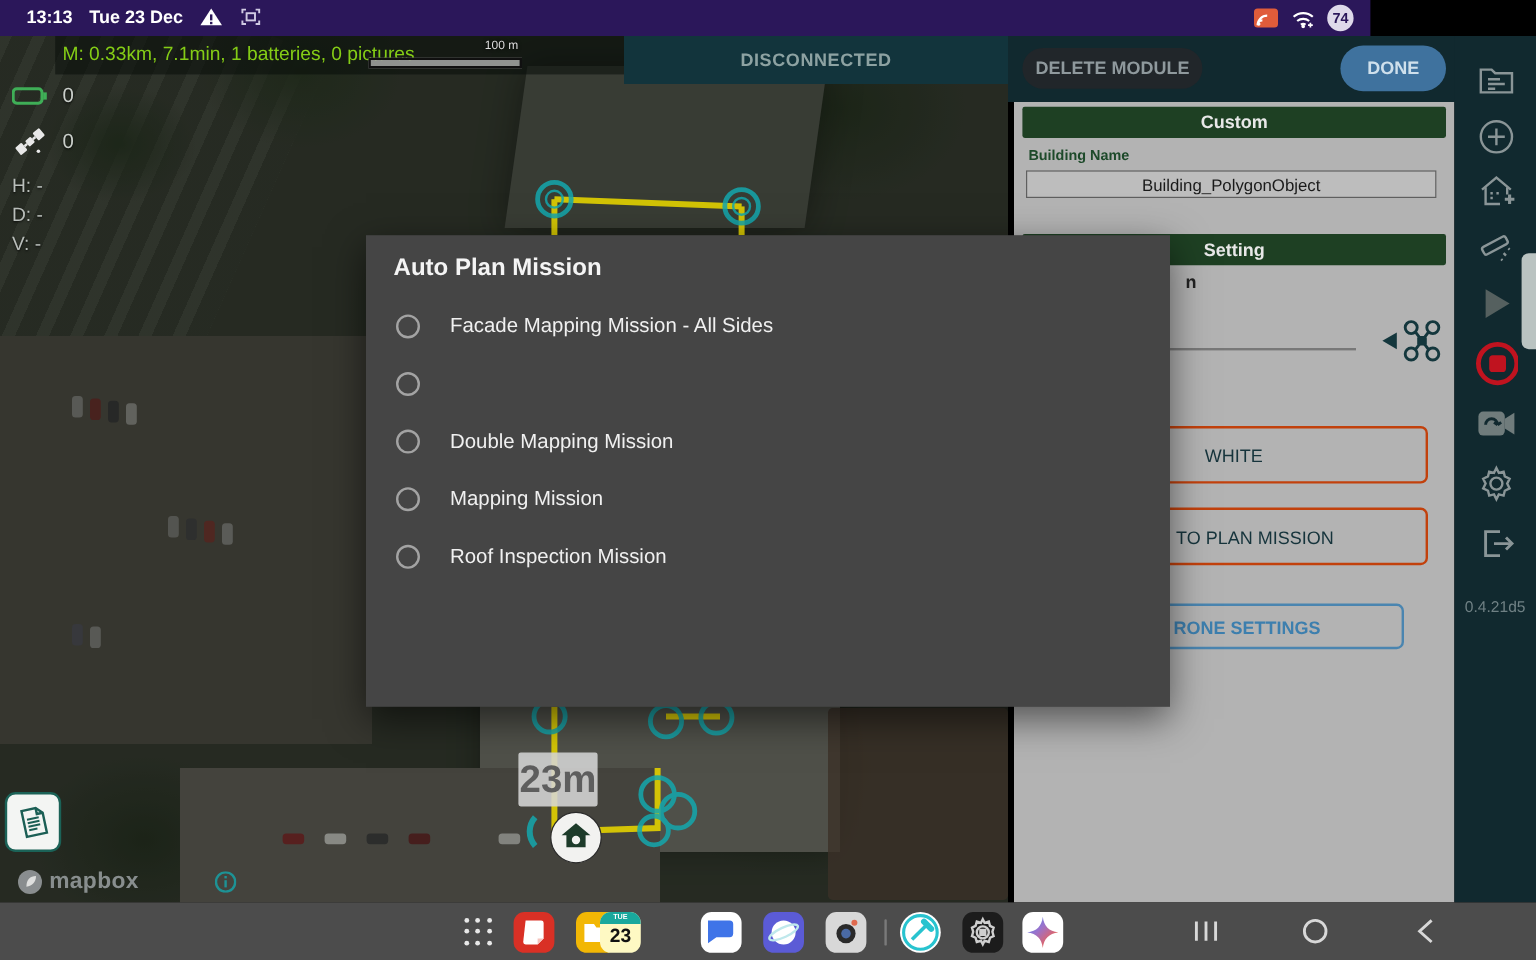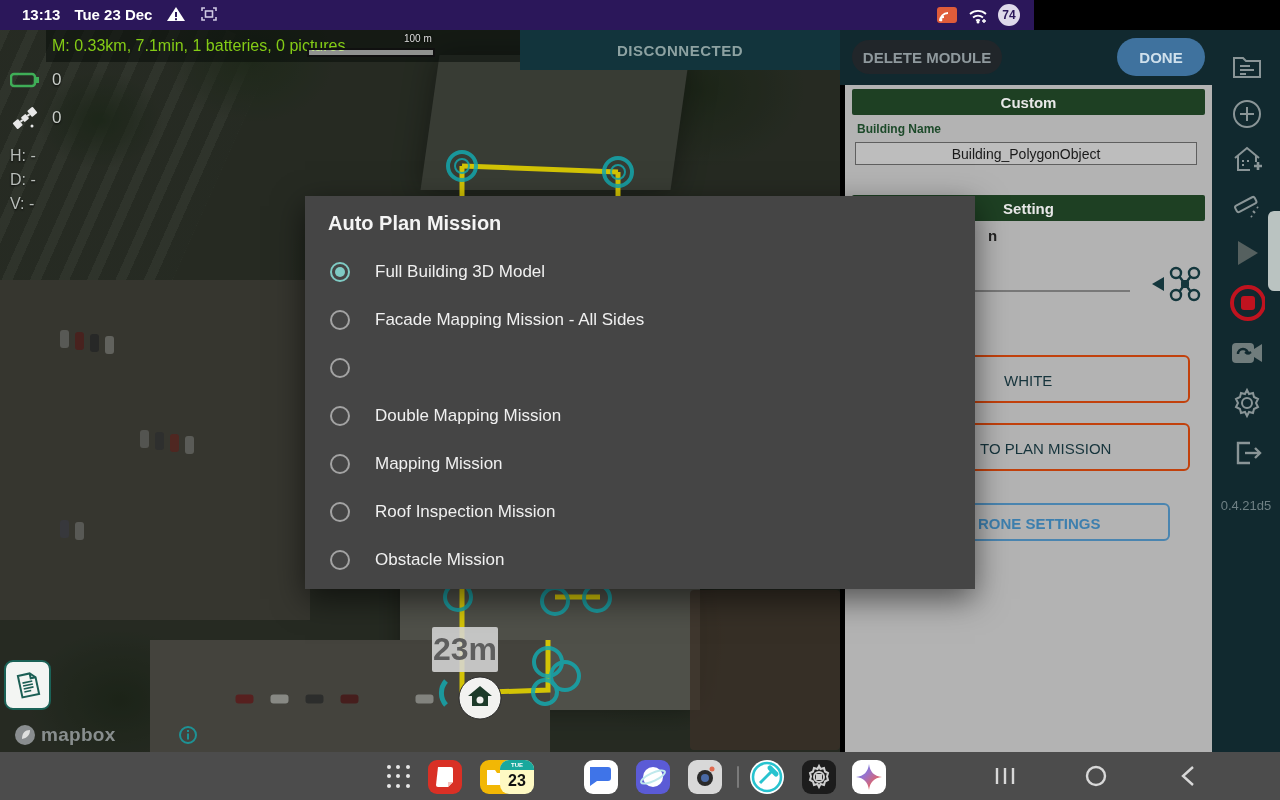--- a/index.html
+++ b/index.html
@@ -1,21 +1,21 @@
 <!DOCTYPE html>
 <html><head>
 <meta charset="utf-8">
 <style>
   * { margin:0; padding:0; box-sizing:border-box; }
   html,body { width:1280px; height:800px; overflow:hidden; background:#000;
     font-family:"Liberation Sans", sans-serif; }
   #screen { position:absolute; width:1280px; height:800px; overflow:hidden; }
 
   
-  .status-bar { position:absolute; left:0; top:0; width:1034px; height:30px;
+  .status-bar { position:absolute; left:0; top:0; width:1142px; height:30px;
     background:#2b175a; color:#fff; z-index:90; }
   .status-left { position:absolute; left:22px; top:5px; display:flex; gap:14px;
     align-items:center; font-size:15px; font-weight:bold; }
   .status-right { position:absolute; right:14px; top:4px; display:flex; gap:9px; align-items:center; }
   .batt-pill { background:#ded9ea; color:#2b175a; font-size:12px; font-weight:bold;
     border-radius:50%; width:22px; height:22px; display:flex; align-items:center; justify-content:center; }
 
   
   .map { position:absolute; left:0; top:0; width:840px; height:752px; background:#3a4034; overflow:hidden; }
   .map-trees { position:absolute; inset:0;
@@ -362,26 +362,20 @@
           </g>
         </svg>
     </div>
     <div class="version">0.4.21d5</div>
     <div class="scroll-thumb"></div>
   </div>
 
   <div class="dialog">
     <div class="dialog-title">Auto Plan Mission</div>
     <div class="dialog-options" id="dialog-options">
-    <div class="dialog-option">
-      <span class="radio sel">
-            <span class="dot"></span>
-          </span>
-      <span class="opt-label">Full Building 3D Model</span>
-    </div>
 
     <div class="dialog-option">
       <span class="radio">
             <span class="dot"></span>
           </span>
       <span class="opt-label">Facade Mapping Mission - All Sides</span>
     </div>
 
     <div class="dialog-option">
       <span class="radio">
@@ -403,26 +397,20 @@
       <span class="opt-label">Mapping Mission</span>
     </div>
 
     <div class="dialog-option">
       <span class="radio">
             <span class="dot"></span>
           </span>
       <span class="opt-label">Roof Inspection Mission</span>
     </div>
 
-    <div class="dialog-option">
-      <span class="radio">
-            <span class="dot"></span>
-          </span>
-      <span class="opt-label">Obstacle Mission</span>
-    </div>
   </div>
   </div>
 
   <div class="status-bar">
     <div class="status-left">
       <span>13:13</span>
       <span>Tue 23 Dec</span>
       <svg width="20" height="18">
         <path d="M10,2 L19,16 H1 z" fill="#fff"></path>
           <rect x="9" y="7" width="2" height="5" fill="#2b175a"></rect>

